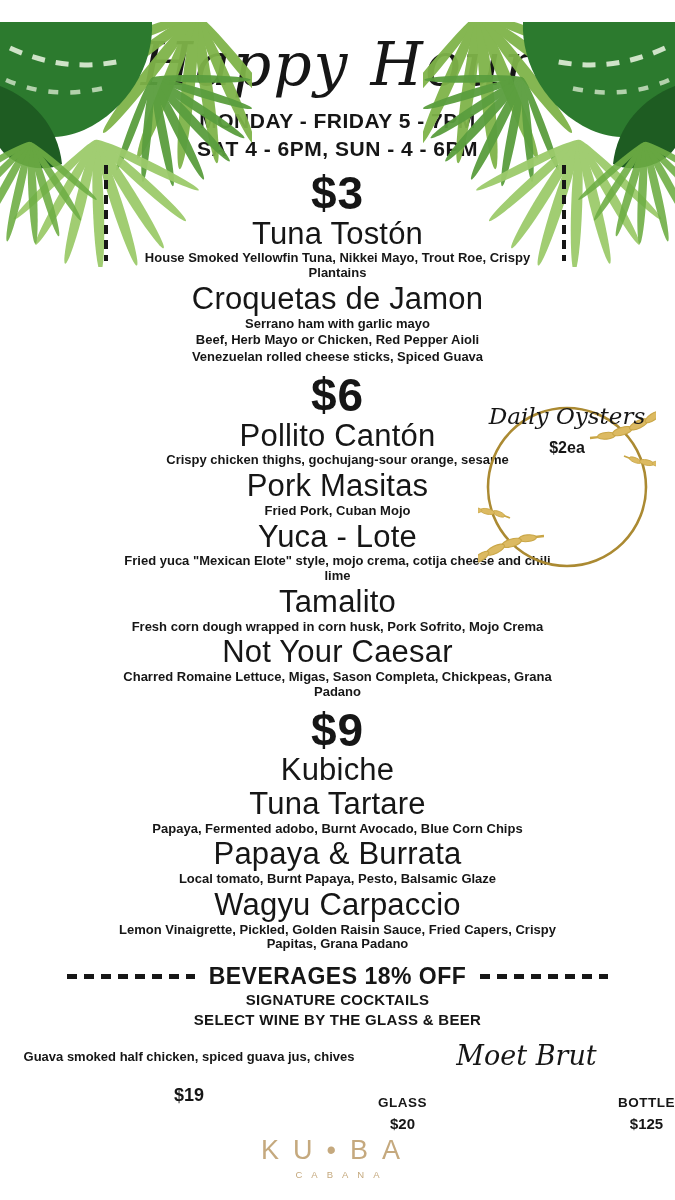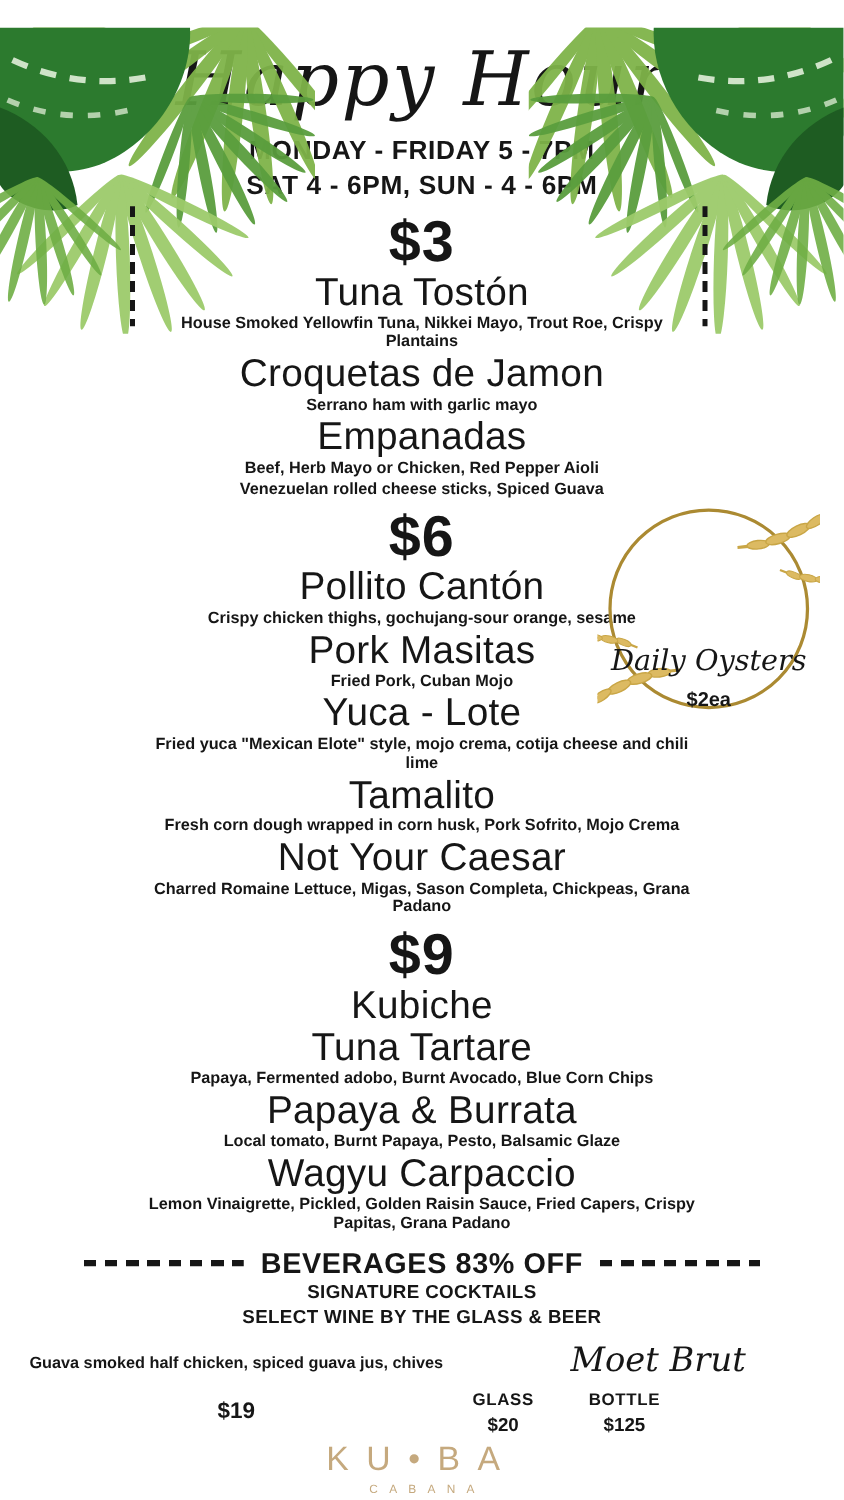--- a/index.html
+++ b/index.html
@@ -32,21 +32,21 @@
   .price{font-size:46px;font-weight:800;line-height:1.04;margin:7px 0 0;letter-spacing:1px;}
   .item{margin:0 0 2px;}
   .item-name{font-size:31px;font-weight:400;line-height:1.02;margin:0;letter-spacing:.2px;}
   .item-desc{
     font-size:13px;font-weight:700;line-height:1.14;margin:2px auto 0;max-width:440px;
   }
 
   
   .badge{
     position:absolute;left:478px;top:382px;width:178px;height:166px;
-    display:flex;flex-direction:column;align-items:center;justify-content:flex-end;
+    display:flex;flex-direction:column;align-items:center;justify-content:flex-start;
   }
   .badge svg{position:absolute;inset:0;}
   .badge-title{
     position:relative;font-family:"DejaVu Serif", serif;font-style:italic;
     font-size:23px;line-height:1.1;
   }
   .badge-price{position:relative;font-size:16px;font-weight:800;margin-top:10px;}
 
   
   .bev-row{margin-top:11px;display:flex;align-items:center;justify-content:center;gap:14px;}
@@ -60,21 +60,21 @@
   
   .features{display:flex;margin-top:11px;}
   .feature-left{width:378px;}
   .feature-right{width:297px;}
   .feature-name{
     font-family:"DejaVu Serif", serif;font-style:italic;font-weight:500;
     font-size:27px;line-height:1.12;margin:0;
   }
   .feature-desc{font-size:13px;font-weight:700;margin-top:8px;}
   .feature-price{font-size:18px;font-weight:800;margin-top:21px;}
-  .cols{display:flex;justify-content:flex-start;gap:44px;margin-top:7px;}
+  .cols{display:flex;justify-content:space-between;gap:28px;margin-top:24px;}
   .col-label{font-size:13.5px;font-weight:800;letter-spacing:.5px;}
   .col-price{font-size:15px;font-weight:800;margin-top:5px;}
 
   
   .logo{margin-top:2px;color:#c5a97e;}
   .logo-word{font-size:27px;font-weight:400;letter-spacing:14px;padding-left:0;line-height:1.2;}
   .logo-sub{font-size:9.5px;letter-spacing:9px;padding-left:9px;margin-top:3px;}
 </style>
 </head>
 <body>
@@ -123,21 +123,20 @@
     <h2 class="price">$3</h2>
     <div class="item">
       <h3 class="item-name">Tuna Tostón</h3>
       <p class="item-desc">House Smoked Yellowfin Tuna, Nikkei Mayo, Trout Roe, Crispy Plantains</p>
     </div>
     <div class="item">
       <h3 class="item-name">Croquetas de Jamon</h3>
       <p class="item-desc">Serrano ham with garlic mayo</p>
     </div>
     <div class="item">
-      <h3 class="item-name">Empanadas</h3>
       <p class="item-desc">Beef, Herb Mayo or Chicken, Red Pepper Aioli</p>
     </div>
     <div class="item">
       <p class="item-desc">Venezuelan rolled cheese sticks, Spiced Guava</p>
     </div>
   </section>
 
   <section>
     <h2 class="price">$6</h2>
     <div class="item">
@@ -197,21 +196,21 @@
       <use href="#sprig" transform="translate(146,52) rotate(40) scale(0.8)"></use>
       <use href="#sprig" transform="translate(66,132) rotate(192) scale(1.12)"></use>
       <use href="#sprig" transform="translate(32,114) rotate(220) scale(0.8)"></use>
     </svg>
     <div class="badge-title">Daily Oysters</div>
     <div class="badge-price">$2ea</div>
   </div>
 
   <div class="bev-row">
     <span class="bev-dash"></span>
-    <span class="bev-head">BEVERAGES 83% OFF</span>
+    <span class="bev-head">BEVERAGES 18% OFF</span>
     <span class="bev-dash"></span>
   </div>
   <div class="bev-sub">SIGNATURE COCKTAILS</div>
   <div class="bev-sub">SELECT WINE BY THE GLASS &amp; BEER</div>
 
   <div class="features">
     <div class="feature-left">
       <div class="feature-desc">Guava smoked half chicken, spiced guava jus, chives</div>
       <div class="feature-price">$19</div>
     </div>

